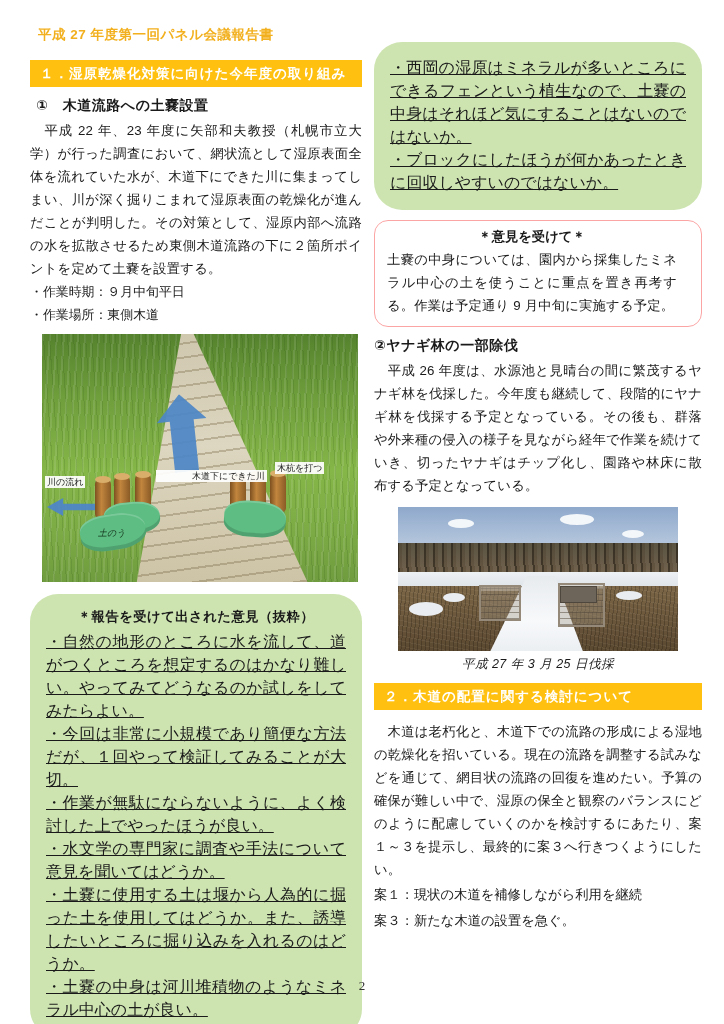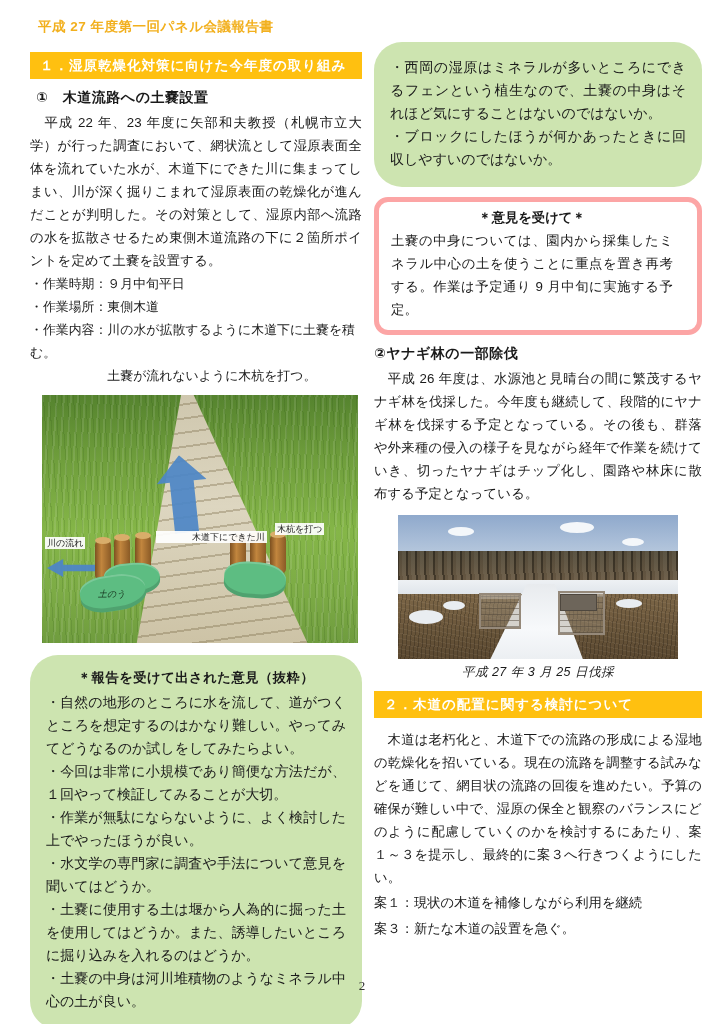--- a/index.html
+++ b/index.html
@@ -5,21 +5,21 @@
   * { margin:0; padding:0; box-sizing:border-box; }
   html,body { width:724px; background:#ffffff; }
   body { font-family:"Liberation Sans","DejaVu Sans",sans-serif; color:#1a1a1a; }
   .page { position:relative; width:724px; height:1024px; background:#fff; overflow:hidden;
           padding:14px 22px 0 30px; }
   .cols { display:flex; gap:12px; }
   .col-left  { width:332px; flex:none; }
   .col-right { width:328px; flex:none; padding-top:28px; }
 
   .doc-title { color:#f2b01e; font-size:13.5px; font-weight:bold; letter-spacing:.5px;
-               margin:4px 0 16px 8px; }
+               margin:12px 0 16px 8px; }
   .banner { background:#ffc010; color:#ffffff; font-weight:bold; font-size:13.5px;
             padding:5px 10px 4px 10px; letter-spacing:1px; }
   .sub-heading { font-weight:bold; font-size:14px; margin:10px 0 4px 6px; letter-spacing:.5px; }
   .body-text { font-size:13.3px; line-height:23px; text-align:justify; letter-spacing:.2px; }
   .work-list { font-size:12.9px; line-height:23px; white-space:pre-line; }
 
   
   .photo1 { position:relative; width:316px; height:248px; margin:8px 0 0 12px; overflow:hidden;
             background:
               repeating-linear-gradient(94deg, rgba(255,255,255,.10) 0 2px, rgba(0,0,0,0) 2px 7px),
@@ -69,22 +69,22 @@
   .p2-deck-l { left:29%; top:54%; width:15%; height:25%;
             background-image:repeating-linear-gradient(0deg, rgba(80,70,58,.5) 0 1px, rgba(0,0,0,0) 1px 6px); }
   .p2-deck-r { left:57%; top:53%; width:17%; height:30%;
             background-image:repeating-linear-gradient(0deg, rgba(80,70,58,.5) 0 1px, rgba(0,0,0,0) 1px 6px); }
   .p2-sign { position:absolute; left:58%; top:55%; width:13%; height:12%;
             background:#6d655a; border:1px solid #4e473e; }
 
   
   .green-box { background:#cde4b0; border-radius:28px; padding:14px 16px 16px 16px; margin-top:12px; }
   .green-box-title { font-weight:bold; font-size:13.3px; text-align:center; margin-bottom:4px; letter-spacing:.5px; }
-  .green-box p { font-size:14px; line-height:23px; text-align:justify; }
-  .response-box { border:5px solid #fca5a5; border-radius:14px; background:#fff;
+  .green-box p { font-size:16px; line-height:23px; text-align:justify;text-decoration:underline; }
+  .response-box { border:1px solid #fca5a5; border-radius:14px; background:#fff;
                   padding:7px 24px 9px 12px; margin-top:10px; }
   .response-title { font-weight:bold; font-size:13.3px; text-align:center; margin-bottom:2px; }
   .caption { font-size:12.5px; text-align:center; margin-top:5px; letter-spacing:.5px;font-style:italic; }
   .plans { font-size:13.3px; line-height:24px; white-space:pre-line; margin-top:2px; }
   .page-number { position:absolute; bottom:30px; left:0; width:100%; text-align:center;
                  font-family:"Liberation Serif","DejaVu Serif",serif; font-size:13px; color:#333; }
   .mt10 { margin-top:10px; }
 </style>
 </head>
 <body>
@@ -94,22 +94,20 @@
 
     <div class="col-left">
       <div class="doc-title">平成 27 年度第一回パネル会議報告書</div>
 
       <div class="banner">１．湿原乾燥化対策に向けた今年度の取り組み</div>
 
       <div class="sub-heading">①　木道流路への土嚢設置</div>
       <p class="body-text">　平成 22 年、23 年度に矢部和夫教授（札幌市立大学）が行った調査において、網状流として湿原表面全体を流れていた水が、木道下にできた川に集まってしまい、川が深く掘りこまれて湿原表面の乾燥化が進んだことが判明した。その対策として、湿原内部へ流路の水を拡散させるため東側木道流路の下に２箇所ポイントを定めて土嚢を設置する。</p>
       <div class="work-list">・作業時期：９月中旬平日</div>
       <div class="work-list">・作業場所：東側木道</div>
-      <div class="work-list">・作業内容：川の水が拡散するように木道下に土嚢を積む。
-　　　　　　土嚢が流れないように木杭を打つ。</div>
 
       <div class="photo1">
         <div class="boardwalk"></div>
         <div class="arrow-up"></div>
         <div class="arrow-left"></div>
         <div class="log" style="left:53px;top:145px;"></div>
         <div class="log" style="left:72px;top:142px;"></div>
         <div class="log" style="left:93px;top:140px;"></div>
         <div class="log" style="left:188px;top:142px;"></div>
         <div class="log" style="left:208px;top:140px;"></div>

